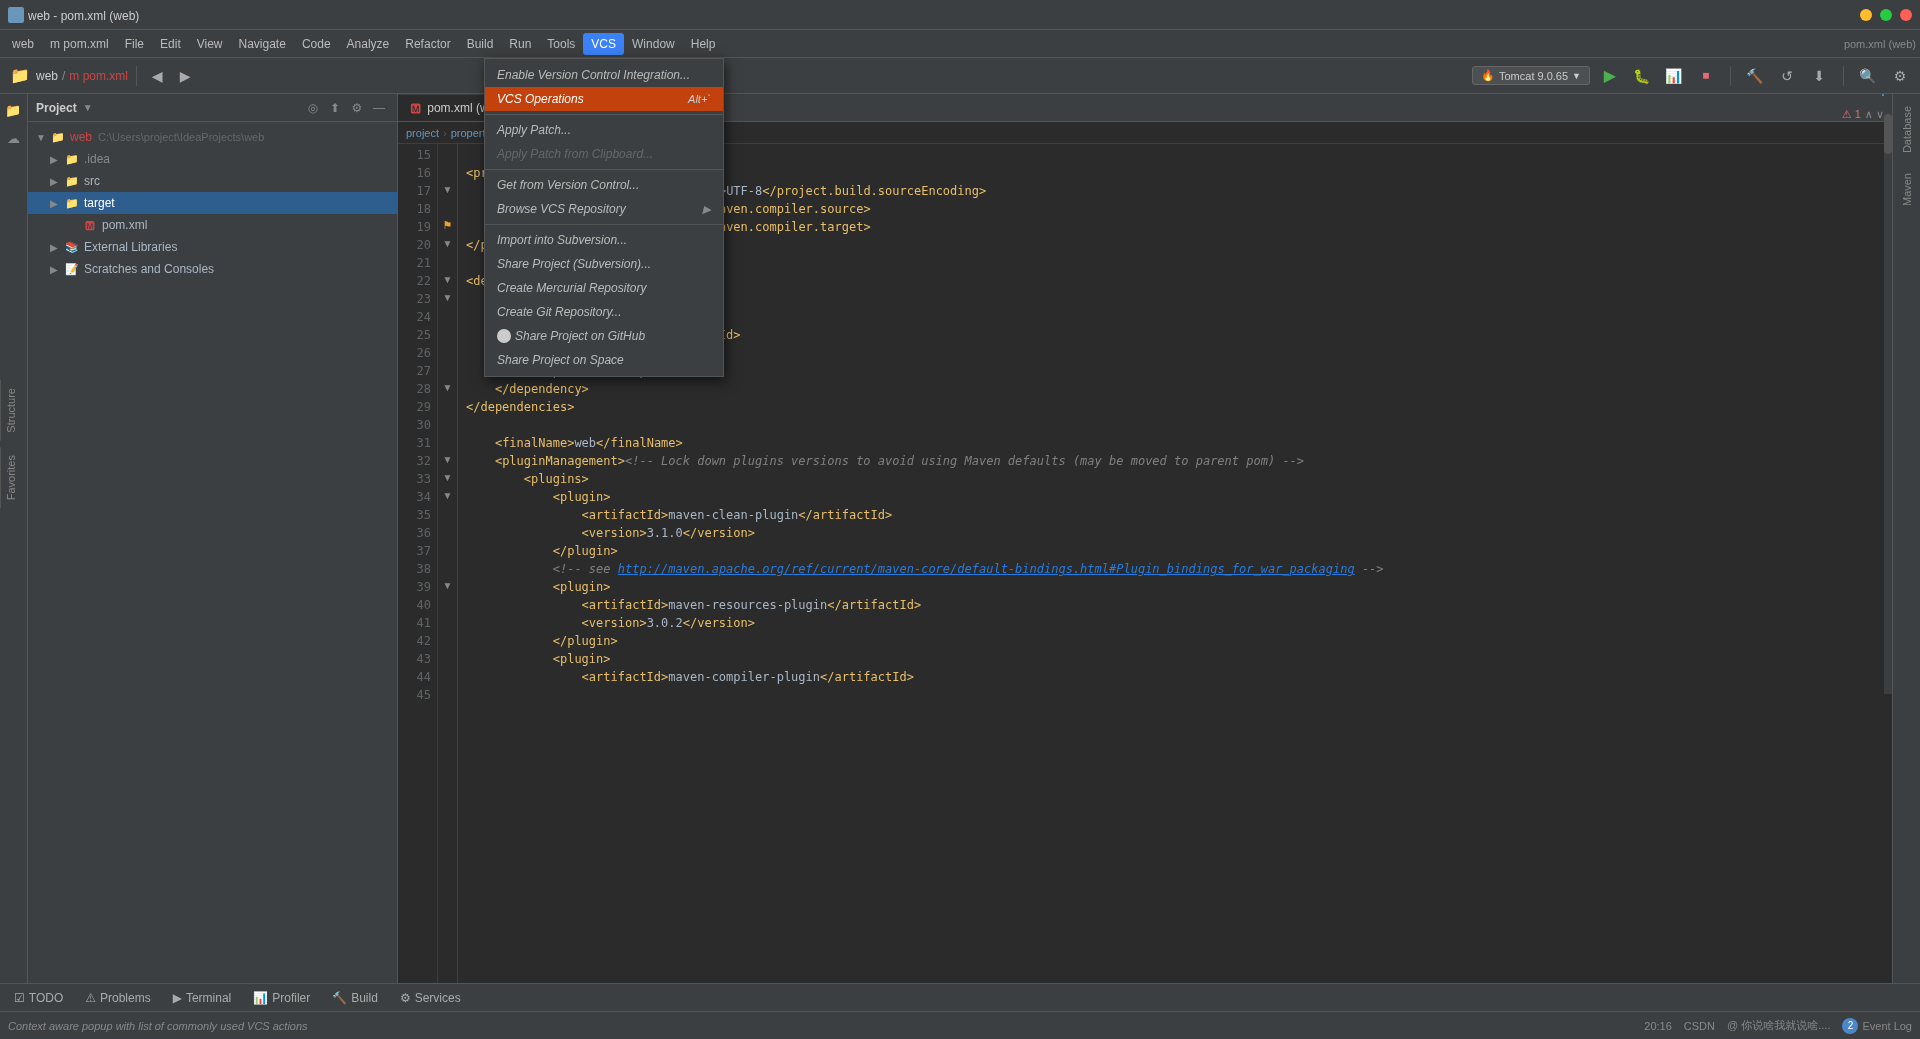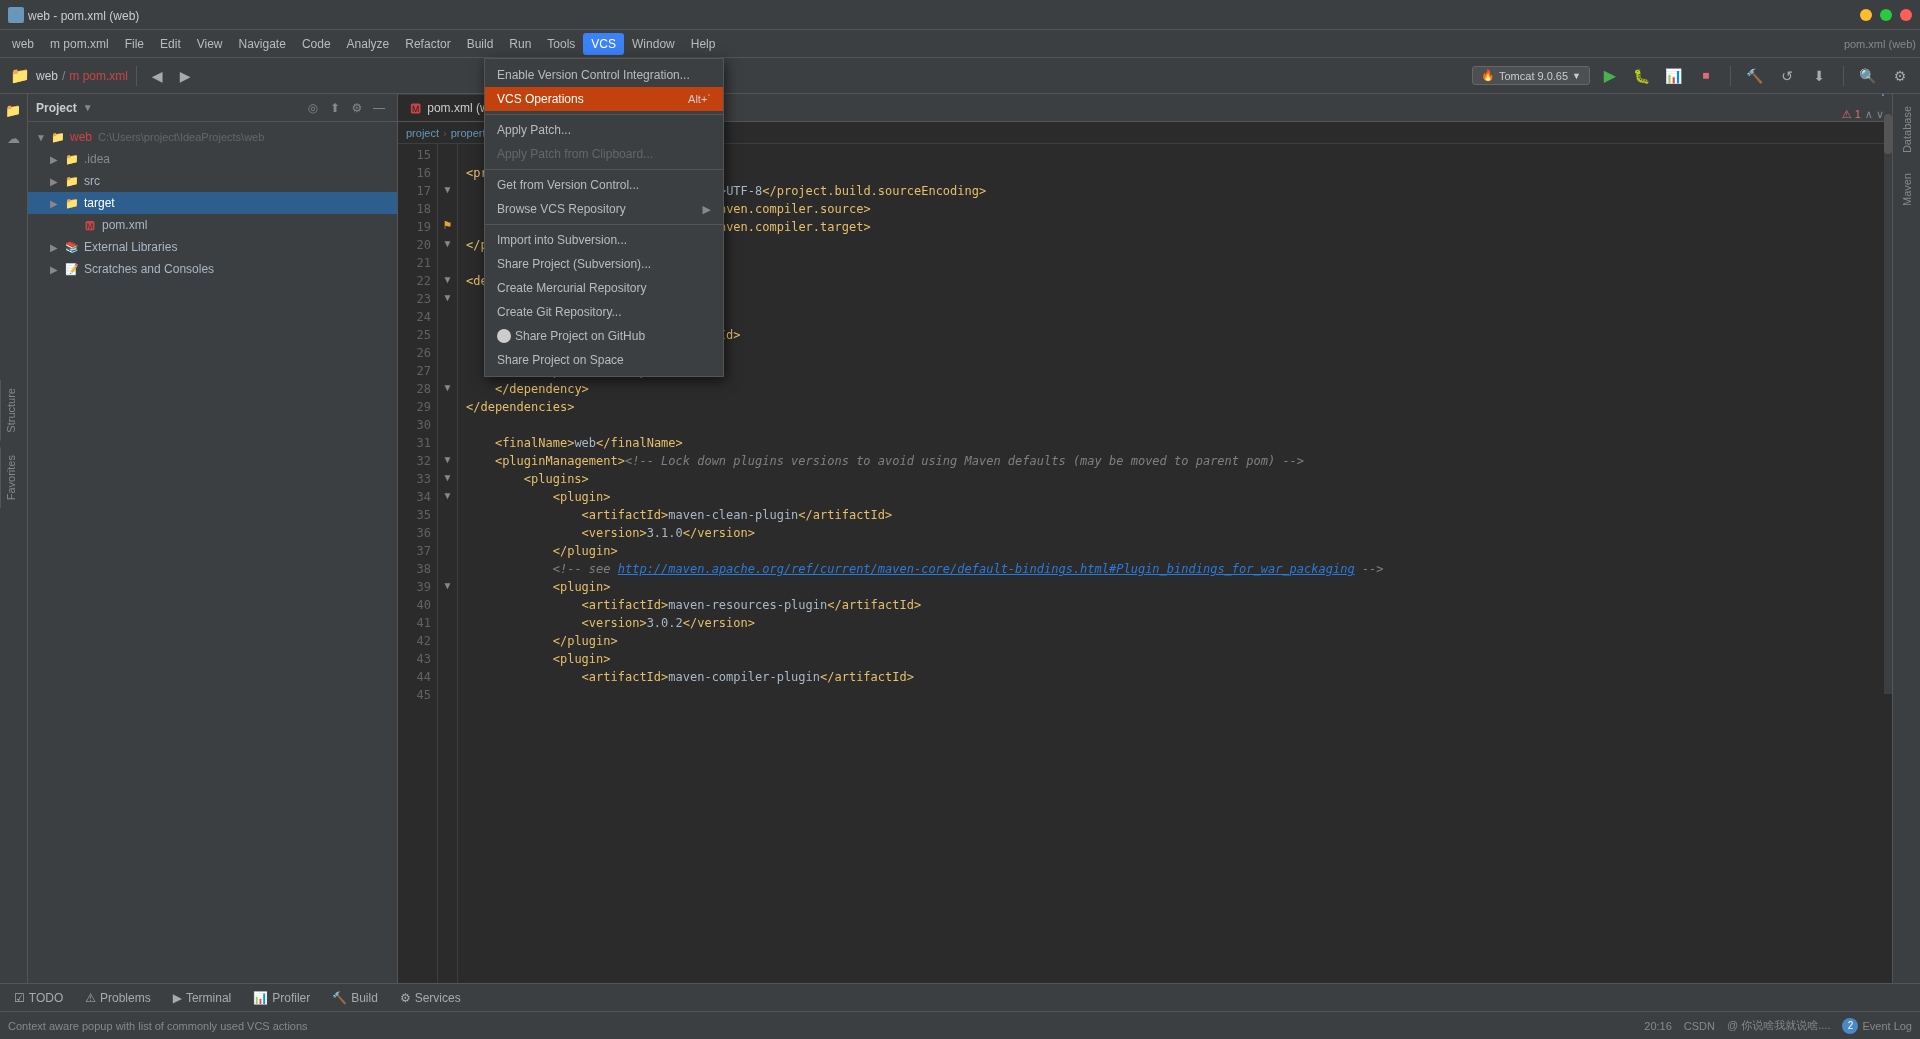--- a/index.html
+++ b/index.html
@@ -315,21 +315,21 @@
       height: 28px;
       background: #3c3f41;
       border-top: 1px solid #555;
       display: flex;
       align-items: center;
       padding: 0 8px;
       font-size: 11px;
       color: #888;
       gap: 8px;
     }
-    .status-left { display: flex; align-items: center; gap: 8px; flex: 1; }
+    .status-left { display: flex; align-items: center; gap: 8px; flex: 1; font-style: italic; }
     .status-right { display: flex; align-items: center; gap: 12px; }
 
     
     .bottom-tabs {
       height: 28px;
       background: #3c3f41;
       border-top: 1px solid #555;
       display: flex;
       align-items: center;
       padding: 0 4px;
@@ -351,20 +351,21 @@
     .vcs-menu {
       position: absolute;
       top: 58px;
       left: 484px;
       width: 240px;
       background: #3c3f41;
       border: 1px solid #555;
       box-shadow: 2px 4px 12px rgba(0,0,0,0.6);
       z-index: 100;
       padding: 4px 0;
+      font-style: italic;
     }
     .vcs-menu-item {
       height: 24px;
       display: flex;
       align-items: center;
       padding: 0 12px;
       cursor: pointer;
       font-size: 12px;
       color: #bbb;
       justify-content: space-between;

